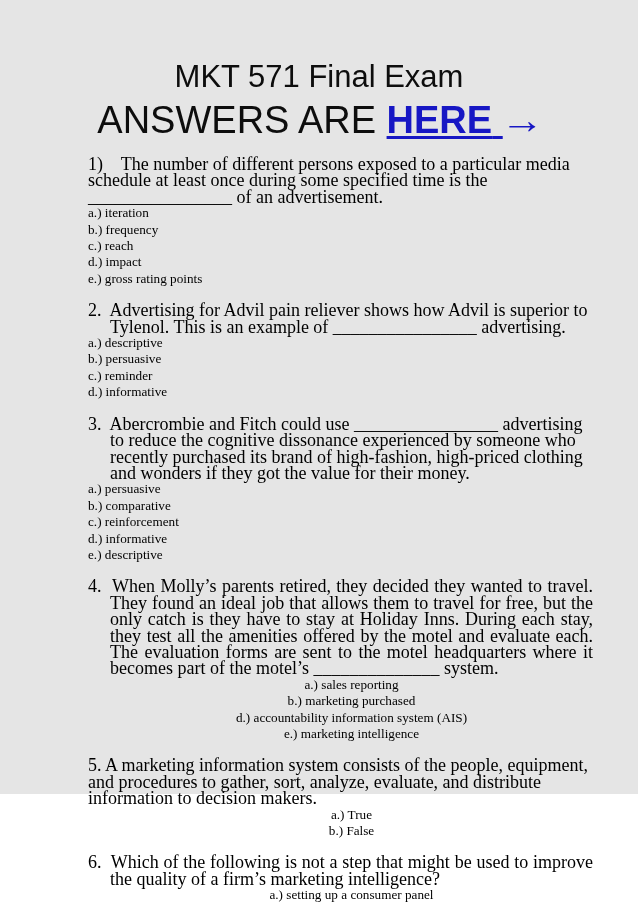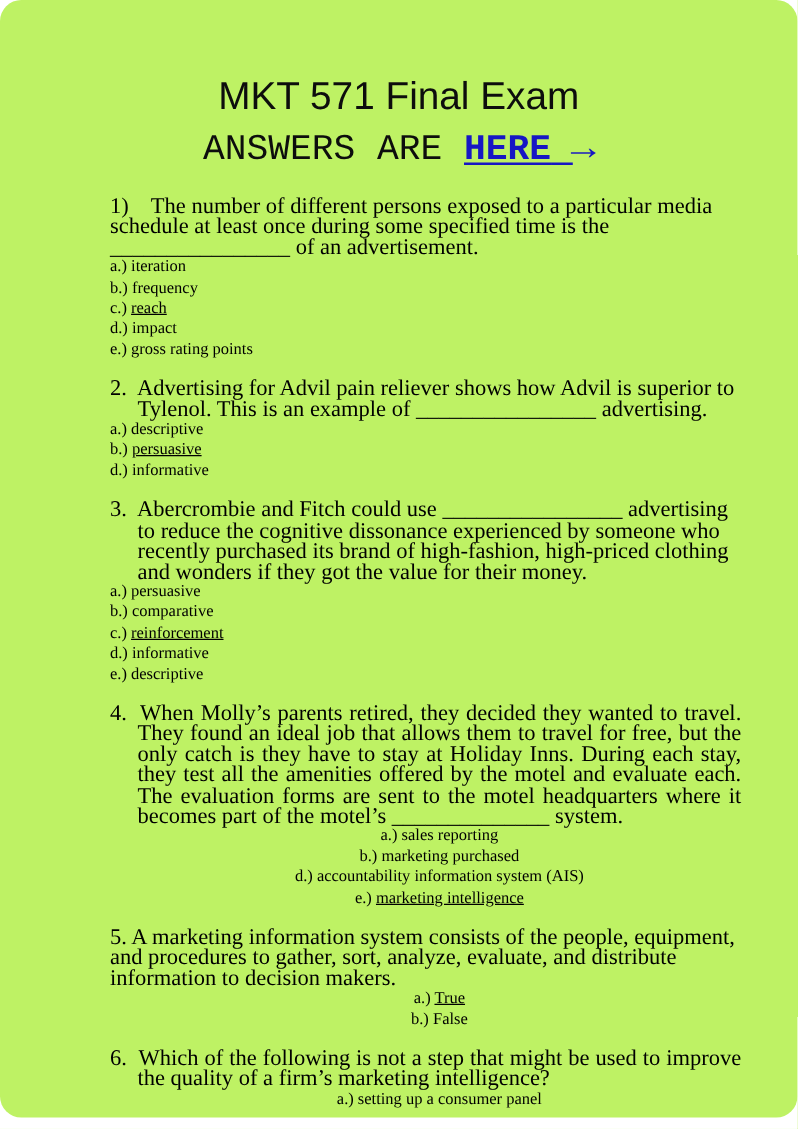--- a/index.html
+++ b/index.html
@@ -9,42 +9,41 @@
   }
   body {
     width: 638px;
     height: 903px;
     font-family: "Liberation Serif", "DejaVu Serif", serif;
     color: #000000;
     overflow: hidden;
   }
   .page {
     width: 638px;
-    height: 894px;
+    height: 794px;
     position: relative;
-    background: #bef264;
+    background: #e5e5e5;
     box-sizing: border-box;
     padding: 0;
-    border-radius: 17px;
   }
   .title-block {
     text-align: center;
     padding-top: 58px;
   }
   .title-line-1 {
     font-family: "Liberation Sans", "DejaVu Sans", sans-serif;
     font-size: 31px;
     line-height: 38px;
     font-weight: 400;
     letter-spacing: 0px;
     color: #0d0d0d;
   }
   .title-line-2 {
-    font-family: Liberation Mono, monospace;
-    font-size: 29px;
+    font-family: Liberation Sans, sans-serif;
+    font-size: 38px;
     line-height: 40px;
     font-weight: 400;
     color: #0d0d0d;
     margin-top: 4px;
   }
   .here-link {
     color: #1717c4;
     font-weight: bold;
     text-decoration: underline;
     text-underline-offset: 3px;
@@ -93,21 +92,20 @@
   .opt {
     font-size: 13.2px;
     line-height: 16.4px;
     white-space: pre;
   }
   .opt-indent {
     padding-left: 22px;
     text-align: center;
   }
   .ans {
-    text-decoration: underline;
     text-underline-offset: 1px;
   }
   .num-gap {
     white-space: pre;
   }
 </style>
 </head>
 <body>
 
 <div class="page">
@@ -131,20 +129,21 @@
       </ul>
     </div>
 
     <div class="q-spacer"></div>
 
     <div class="q-block">
       <p class="q-text q-hang"><span class="num-gap">2.</span><span class="num-gap">  </span><span>Advertising for Advil pain reliever shows how Advil is superior to Tylenol.  This is an example of  ________________ advertising.</span></p>
       <ul class="opts">
         <li class="opt"><span>a.)</span> <span>descriptive</span></li>
         <li class="opt"><span>b.)</span> <span class="ans">persuasive</span></li>
+        <li class="opt"><span>c.)</span> <span>reminder</span></li>
         <li class="opt"><span>d.)</span> <span>informative</span></li>
       </ul>
     </div>
 
     <div class="q-spacer"></div>
 
     <div class="q-block">
       <p class="q-text q-hang"><span class="num-gap">3.</span><span class="num-gap">  </span><span>Abercrombie and Fitch could use ________________ advertising to reduce the cognitive dissonance experienced by someone who recently purchased its brand of high-fashion, high-priced clothing and wonders if they got the value for their money.</span></p>
       <ul class="opts">
         <li class="opt"><span>a.)</span> <span>persuasive</span></li>

